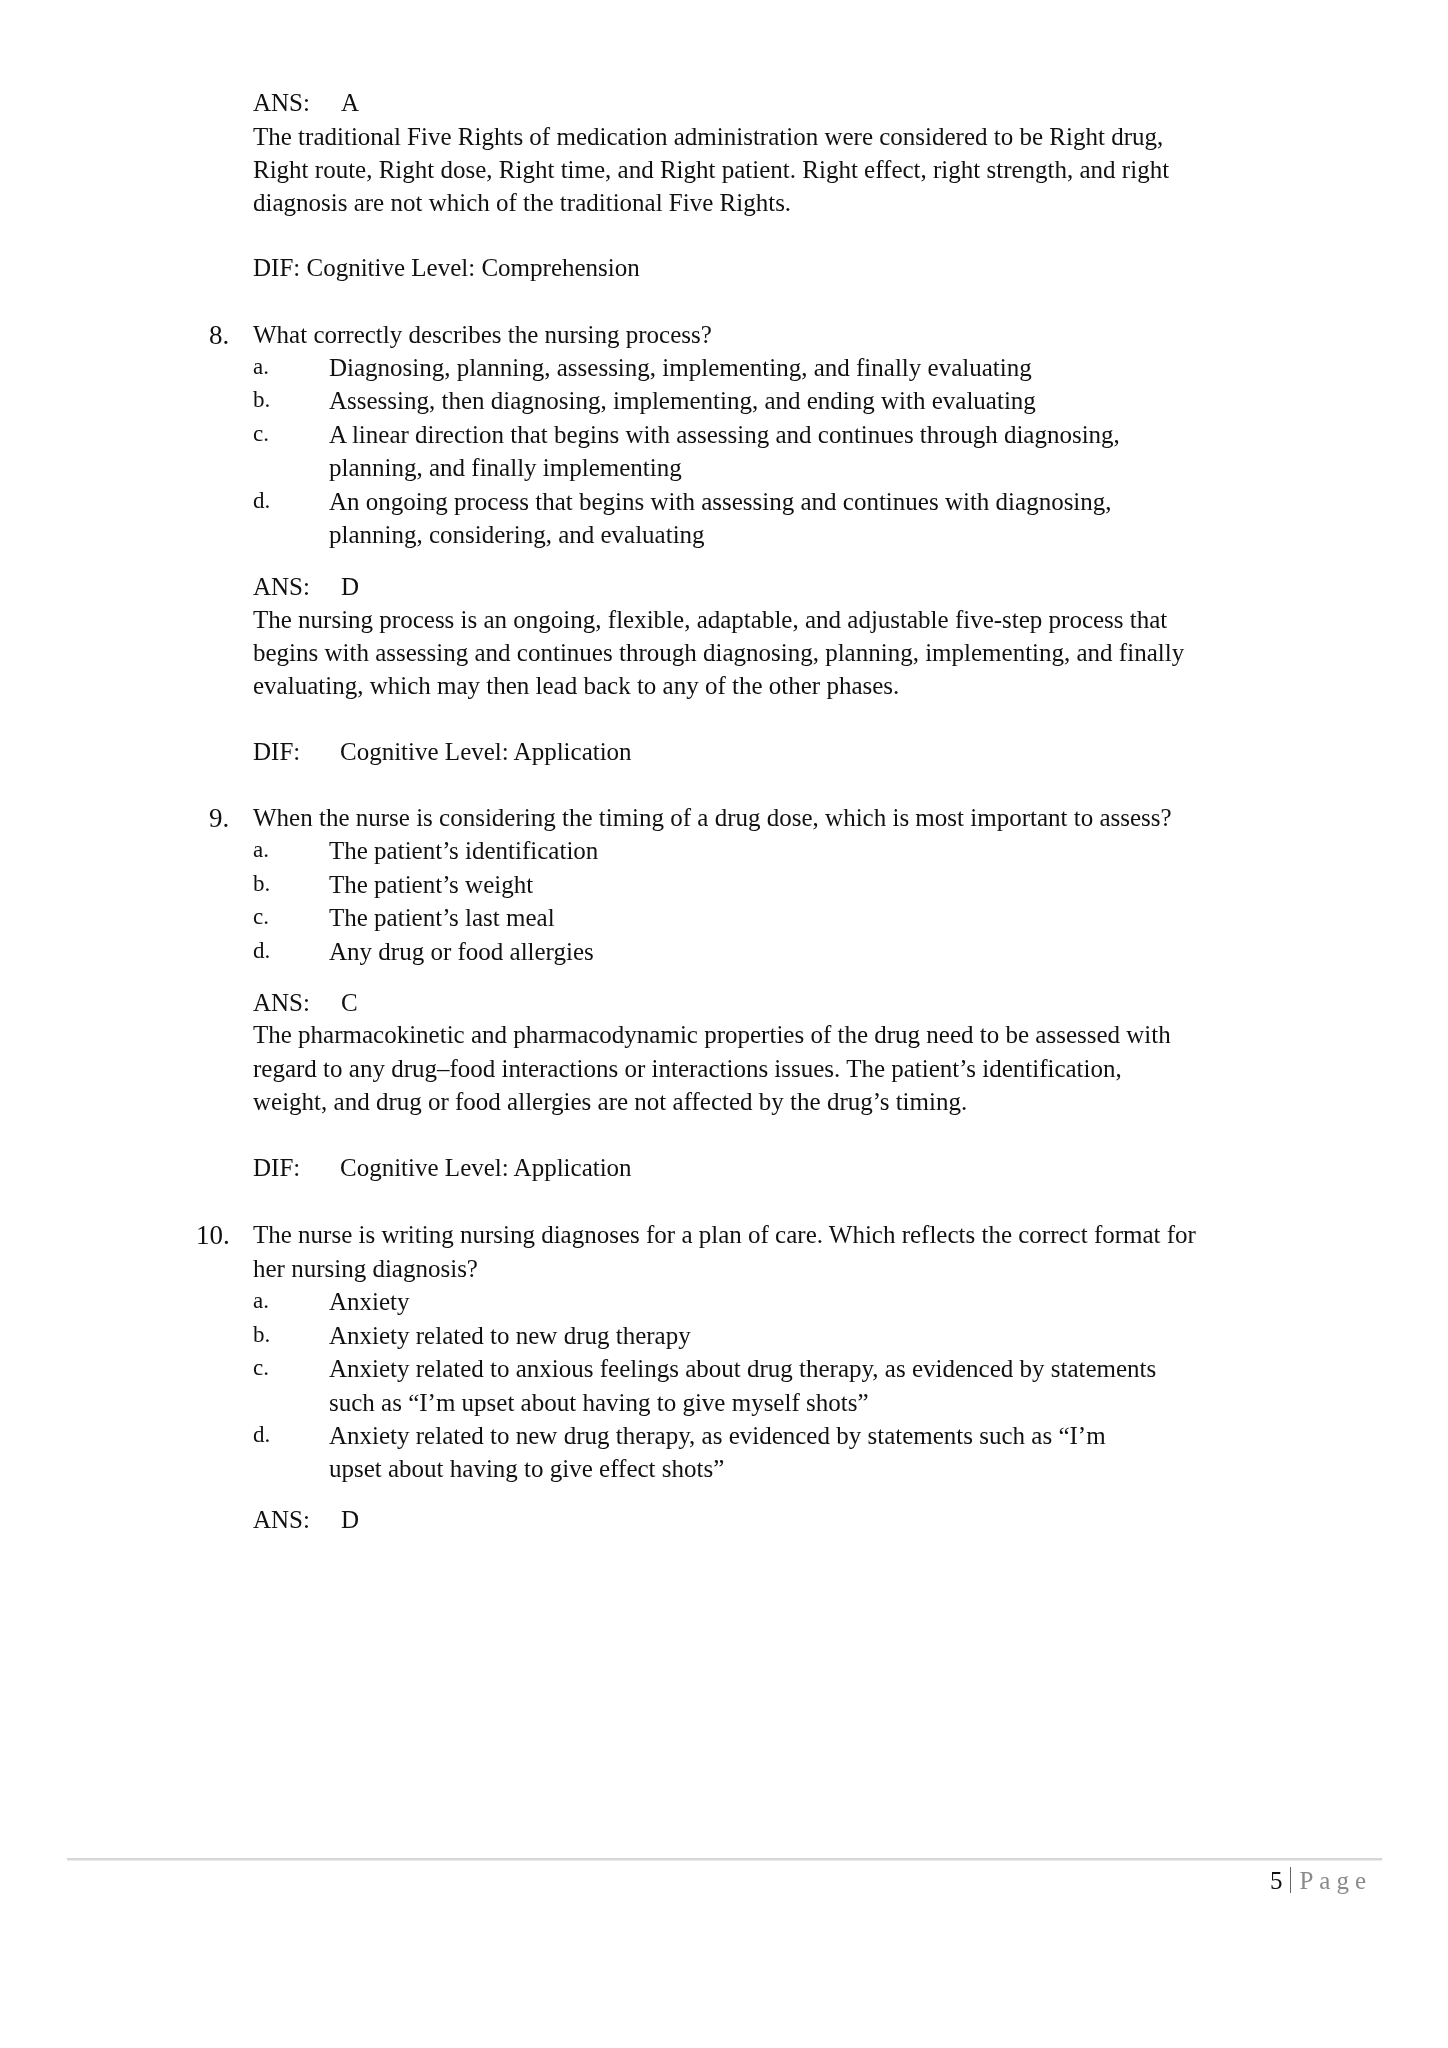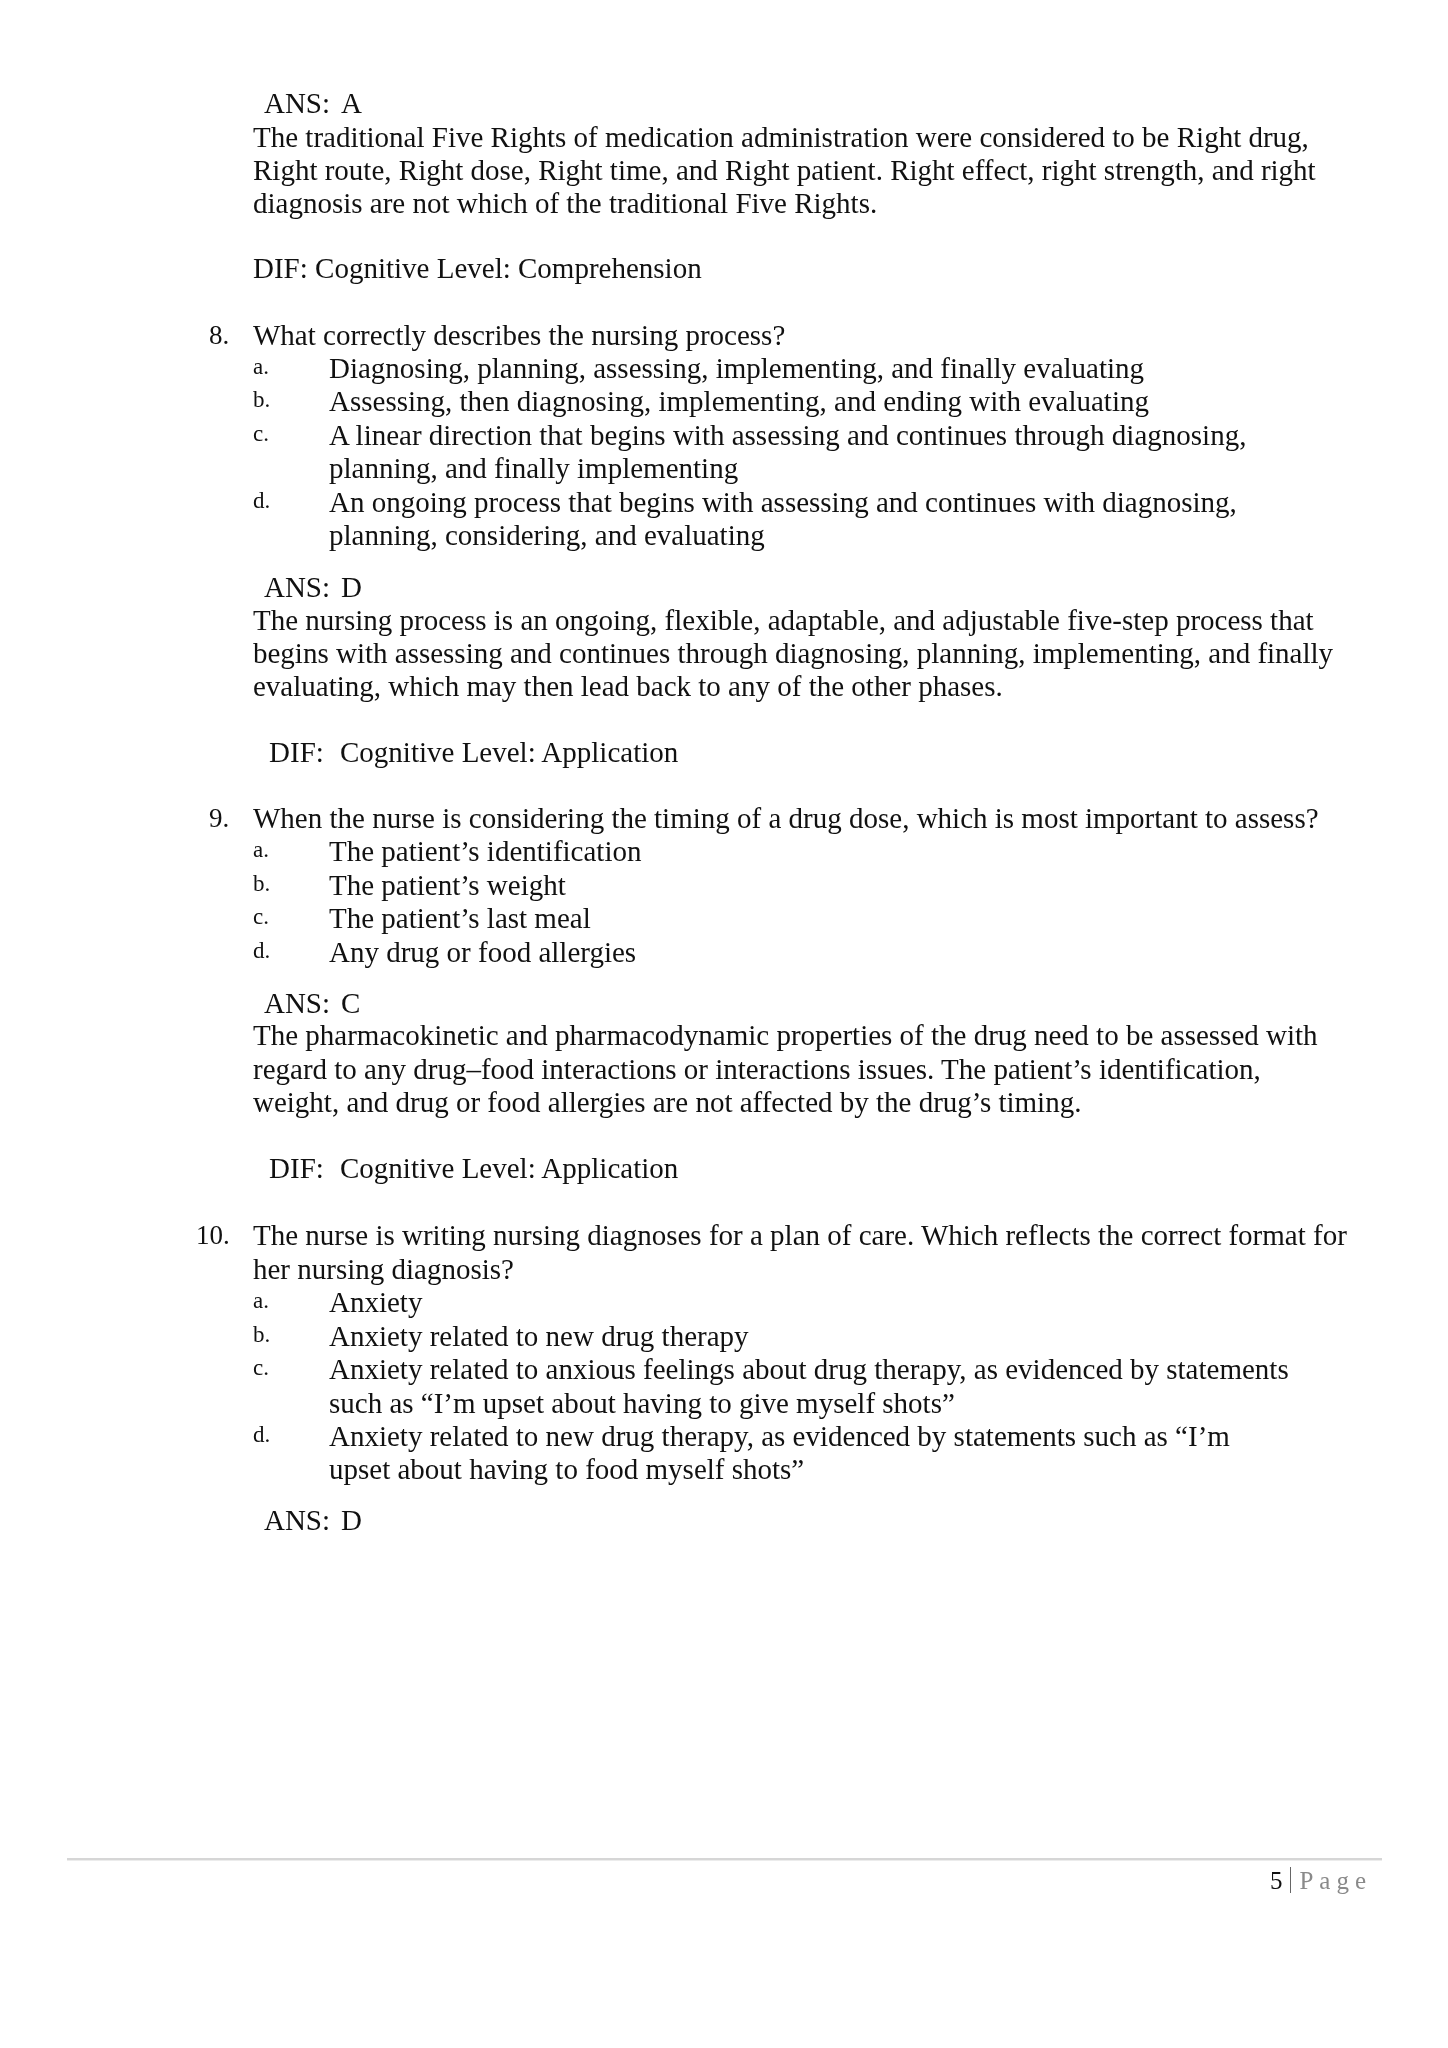--- a/index.html
+++ b/index.html
@@ -1,19 +1,19 @@
 <!DOCTYPE html>
 <html><head>
 <meta charset="utf-8">
 <style>
   html, body { margin: 0; padding: 0; background: #ffffff; }
   body { width: 1448px; height: 2048px; position: relative; overflow: hidden;
          font-family: "Liberation Serif", "DejaVu Serif", serif; color: #111111; }
   .ln { position: absolute; left: 253px; height: 34px; line-height: 34px;
-        font-size: 29px; white-space: nowrap; text-align: center; }
+        font-size: 25px; white-space: nowrap; }
   .qnum { position: absolute; height: 34px; line-height: 34px; font-size: 27px; white-space: nowrap; }
   .optl { position: absolute; left: 253px; height: 34px; line-height: 32px; font-size: 23px; white-space: nowrap; }
   .optt { left: 297px; margin-left: 32px; }
   .ans-label { display: inline-block; width: 88px; }
   .dif-label2 { display: inline-block; width: 87px; }
   .footer-line { position: absolute; left: 67px; width: 1315px; top: 1858px; height: 2px;
                  background: #d6d6d6; border-bottom: 1px solid #ececec; }
   .footer-page { position: absolute; right: 76px; top: 1866px; height: 30px; line-height: 30px;
                  font-size: 25px; white-space: nowrap; }
   .pnum { color: #111; }
@@ -102,21 +102,21 @@
 
   <div class="optl" style="top:1319px">b.</div>
   <div class="ln optt" style="top:1319px">Anxiety related to new drug therapy</div>
 
   <div class="optl" style="top:1352px">c.</div>
   <div class="ln optt" style="top:1352px">Anxiety related to anxious feelings about drug therapy, as evidenced by statements</div>
   <div class="ln optt" style="top:1386px">such as “I’m upset about having to give myself shots”</div>
 
   <div class="optl" style="top:1419px">d.</div>
   <div class="ln optt" style="top:1419px">Anxiety related to new drug therapy, as evidenced by statements such as “I’m</div>
-  <div class="ln optt" style="top:1452px">upset about having to food myself shots”</div>
+  <div class="ln optt" style="top:1452px">upset about having to give effect shots”</div>
 
   <div class="ln" style="top:1503px">
     <span class="ans-label">ANS:</span><span>D</span>
   </div>
 </div>
 
 <div class="footer-line"></div>
 <div class="footer-page">
   <span class="pnum">5</span><span class="psep"></span><span class="pword">Page</span>
 </div>

